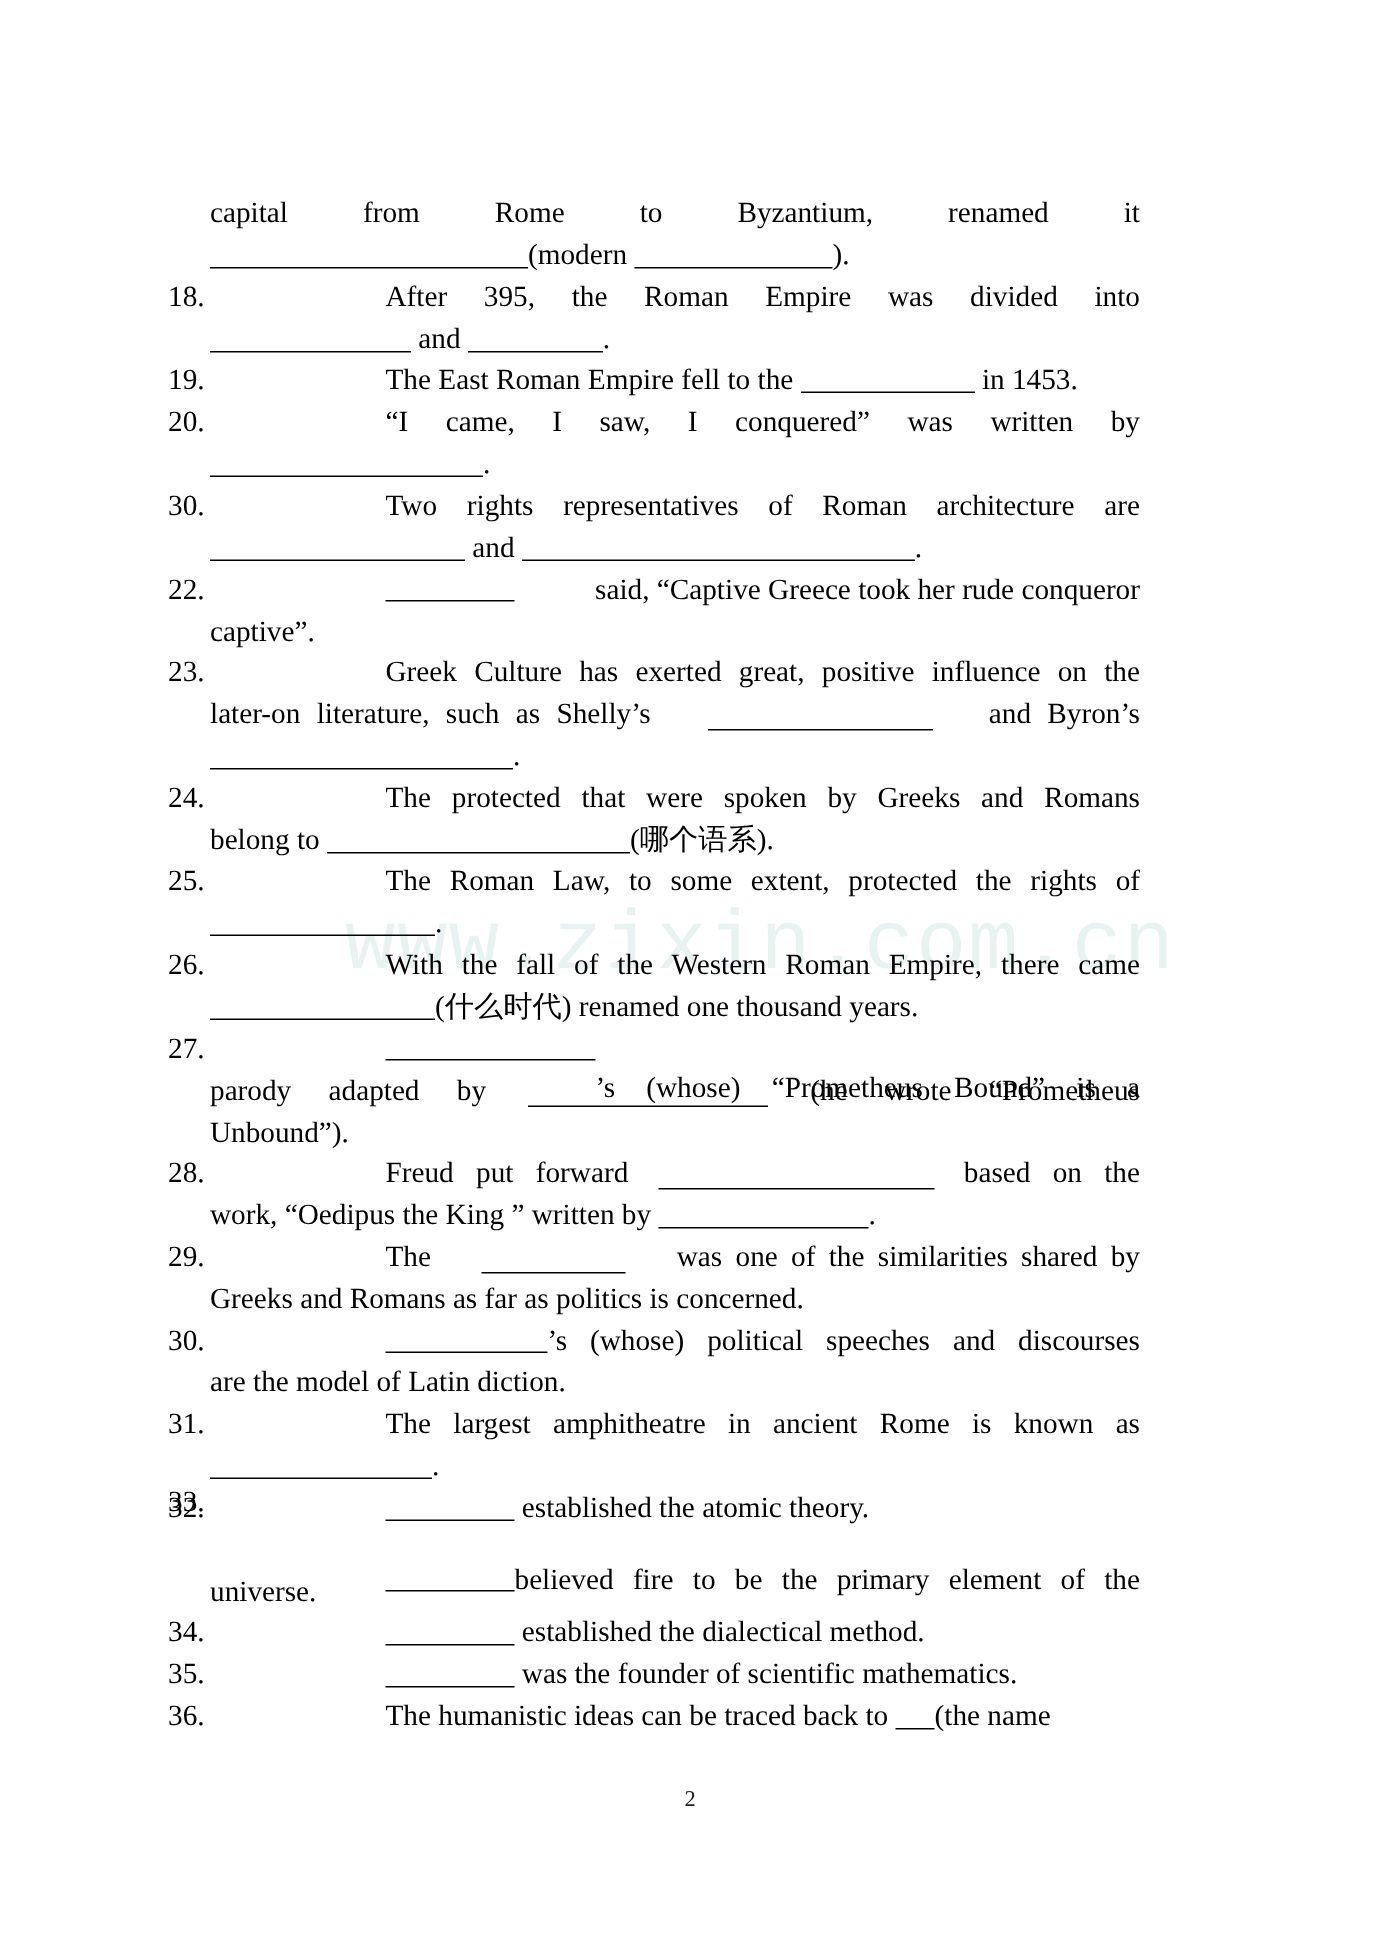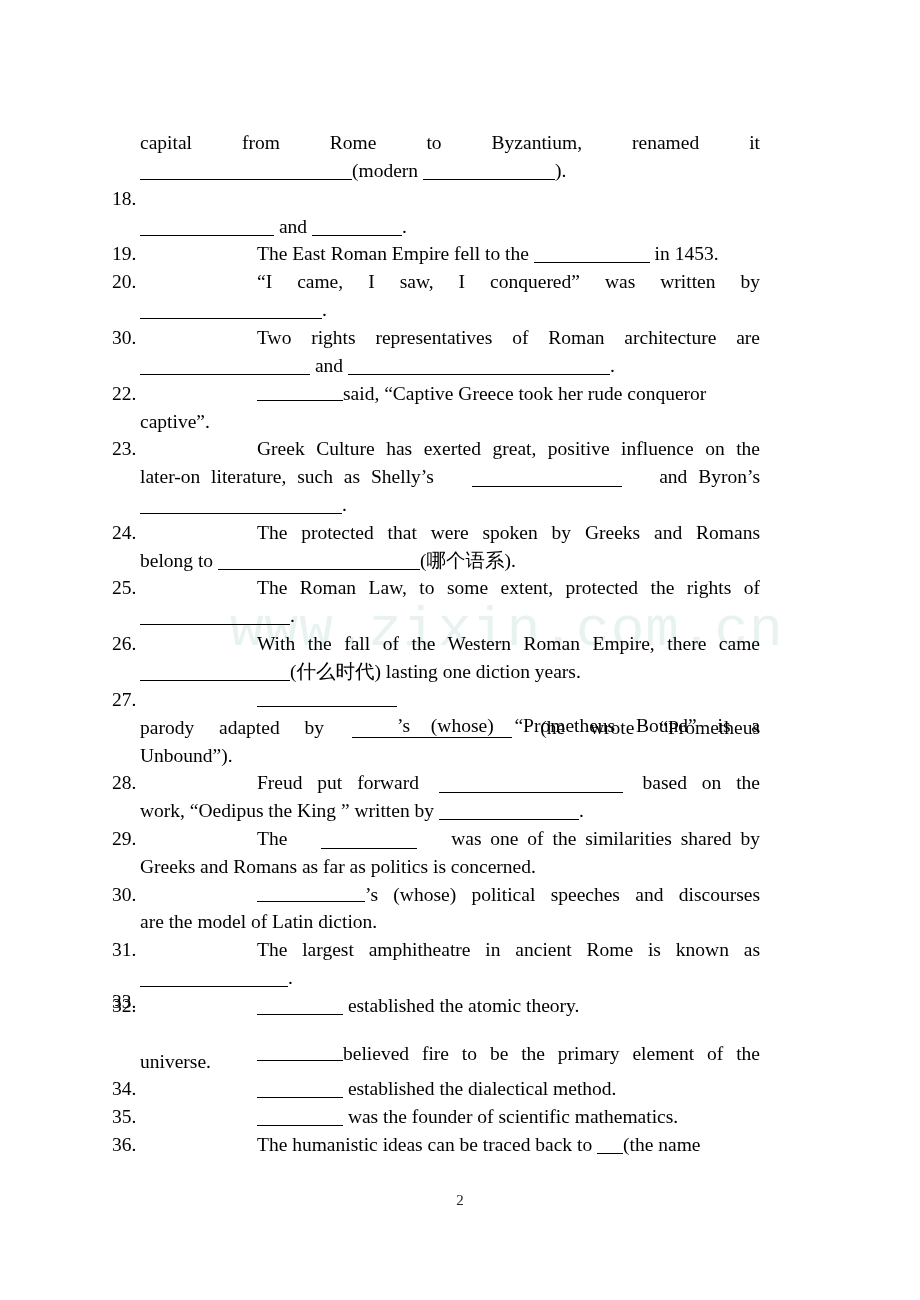--- a/index.html
+++ b/index.html
@@ -20,35 +20,36 @@
 <body>
 
 <div class="page">
 
   <div class="watermark">www.zixin.com.cn</div>
 
   <div class="line just" style="top:129px">capital from Rome to Byzantium, renamed it</div>
   <div class="line" style="top:157px"><span class="blank" style="width:212px"></span><span>(modern </span><span class="blank" style="width:132px"></span><span>).</span></div>
 
   <div class="num" style="top:185px">18.</div>
+  <div class="first just" style="top:185px">After 395, the Roman Empire was divided into</div>
   <div class="line" style="top:213px"><span class="blank" style="width:134px"></span><span> and </span><span class="blank" style="width:90px"></span><span>.</span></div>
 
   <div class="num" style="top:240px">19.</div>
   <div class="first" style="top:240px"><span>The East Roman Empire fell to the </span><span class="blank" style="width:116px"></span><span> in 1453.</span></div>
 
   <div class="num" style="top:268px">20.</div>
   <div class="first just" style="top:268px">“I came, I saw, I conquered” was written by</div>
   <div class="line" style="top:296px"><span class="blank" style="width:182px"></span><span>.</span></div>
 
   <div class="num" style="top:324px">30.</div>
   <div class="first just" style="top:324px">Two rights representatives of Roman architecture are</div>
   <div class="line" style="top:352px"><span class="blank" style="width:170px"></span><span> and </span><span class="blank" style="width:262px"></span><span>.</span></div>
 
   <div class="num" style="top:380px">22.</div>
-  <div class="first" style="top:380px; display:flex; ">
+  <div class="first" style="top:380px; display:flex; justify-content:space-between;">
       <span class="blank" style="width:86px"></span>
       <span> said, “Captive Greece took her rude conqueror</span>
     </div>
   <div class="line" style="top:408px">captive”.</div>
 
   <div class="num" style="top:435px">23.</div>
   <div class="first just" style="top:435px">Greek Culture has exerted great, positive influence on the</div>
   <div class="line" style="top:463px; display:flex; justify-content:space-between;">
       <span style="word-spacing:6px">later-on literature, such as Shelly’s</span>
       <span class="blank" style="width:150px; margin-top:3px"></span>
@@ -59,21 +60,21 @@
   <div class="num" style="top:519px">24.</div>
   <div class="first just" style="top:519px">The protected that were spoken by Greeks and Romans</div>
   <div class="line" style="top:547px"><span>belong to </span><span class="blank" style="width:202px"></span><span>(哪个语系).</span></div>
 
   <div class="num" style="top:574px">25.</div>
   <div class="first just" style="top:574px">The Roman Law, to some extent, protected the rights of</div>
   <div class="line" style="top:602px"><span class="blank" style="width:150px"></span><span>.</span></div>
 
   <div class="num" style="top:630px">26.</div>
   <div class="first just" style="top:630px">With the fall of the Western Roman Empire, there came</div>
-  <div class="line" style="top:658px"><span class="blank" style="width:150px"></span><span>(什么时代) lasting one diction years.</span></div>
+  <div class="line" style="top:658px"><span class="blank" style="width:150px"></span><span>(什么时代) renamed one thousand years.</span></div>
 
   <div class="num" style="top:686px">27.</div>
   <div class="first" style="top:686px; display:flex;">
       <span class="blank" style="width:140px"></span>
       <span style="flex:1; text-align:justify; text-align-last:justify;margin-top:26px;">’s (whose) “Prometheus Bound” is a</span>
     </div>
   <div class="line" style="top:714px; display:flex; justify-content:space-between;">
       <span style="word-spacing:20px">parody adapted by</span>
       <span class="blank" style="width:160px; margin-top:3px"></span>
       <span style="word-spacing:20px">(he wrote “Prometheus</span>

